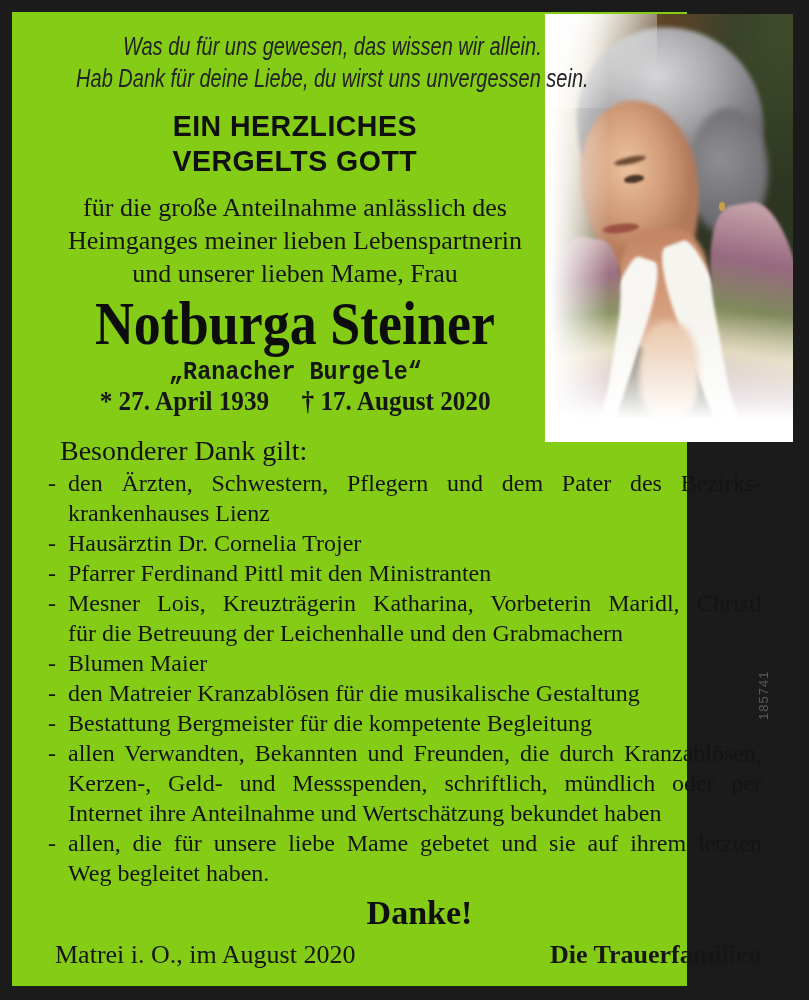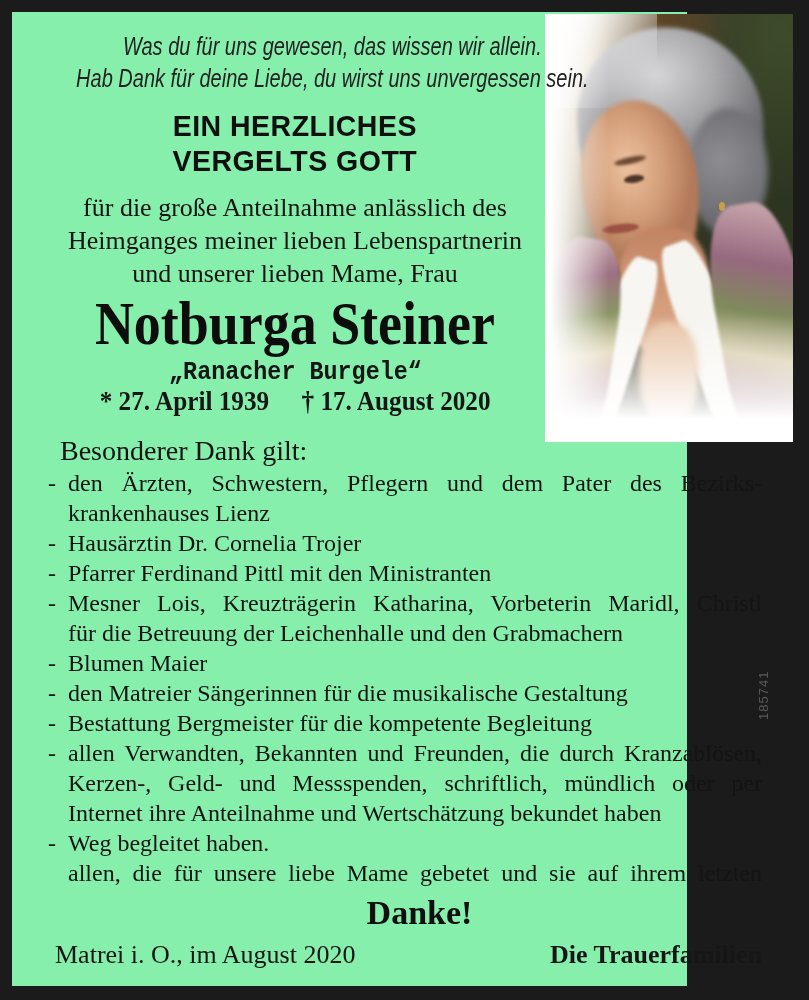--- a/index.html
+++ b/index.html
@@ -5,21 +5,21 @@
   html,body{margin:0;padding:0;}
   body{
     width:809px;height:1000px;
     background:#1b1b1b;
     position:relative;
     font-family:"Liberation Serif", serif;
     overflow:hidden;
   }
   .card{
     position:absolute;left:12px;top:12px;width:675px;height:974px;
-    background:#86efac;color:#161616;
+    background:#84cc16;color:#161616;
   }
   
   .left-col{position:absolute;left:0;width:566px;text-align:center;}
   .nowrap{white-space:nowrap;}
 
   .quote{top:18px;font-family:"Liberation Sans",sans-serif;font-style:italic;
          font-size:25px;line-height:32px;color:#222;}
   .quote .squeeze{display:inline-block;transform:scaleX(.8);transform-origin:50% 0;}
 
   .headline{top:96px;font-family:"Liberation Sans",sans-serif;font-weight:bold;
@@ -189,36 +189,36 @@
         <span class="dash">-</span>
         <div class="line stretch">Mesner Lois, Kreuzträgerin Katharina, Vorbeterin Maridl, Christl</div>
         <div class="line">für die Betreuung der Leichenhalle und den Grabmachern</div>
       </li>
       <li class="thanks-item">
         <span class="dash">-</span>
         <div class="line">Blumen Maier</div>
       </li>
       <li class="thanks-item">
         <span class="dash">-</span>
-        <div class="line">den Matreier Sängerinnen für die musikalische Gestaltung</div>
+        <div class="line">den Matreier Kranzablösen für die musikalische Gestaltung</div>
       </li>
       <li class="thanks-item">
         <span class="dash">-</span>
         <div class="line">Bestattung Bergmeister für die kompetente Begleitung</div>
       </li>
       <li class="thanks-item">
         <span class="dash">-</span>
         <div class="line stretch">allen Verwandten, Bekannten und Freunden, die durch Kranzablösen,</div>
         <div class="line stretch">Kerzen-, Geld- und Messspenden, schriftlich, mündlich oder per</div>
         <div class="line">Internet ihre Anteilnahme und Wertschätzung bekundet haben</div>
       </li>
       <li class="thanks-item">
         <span class="dash">-</span>
+        <div class="line stretch">allen, die für unsere liebe Mame gebetet und sie auf ihrem letzten</div>
         <div class="line">Weg begleitet haben.</div>
-        <div class="line stretch">allen, die für unsere liebe Mame gebetet und sie auf ihrem letzten</div>
       </li>
     </ul>
 
   <div class="danke">Danke!</div>
 
   <div class="footer">
     <span class="place">Matrei i. O., im August 2020</span>
     <span class="sig">Die Trauerfamilien</span>
   </div>
 

